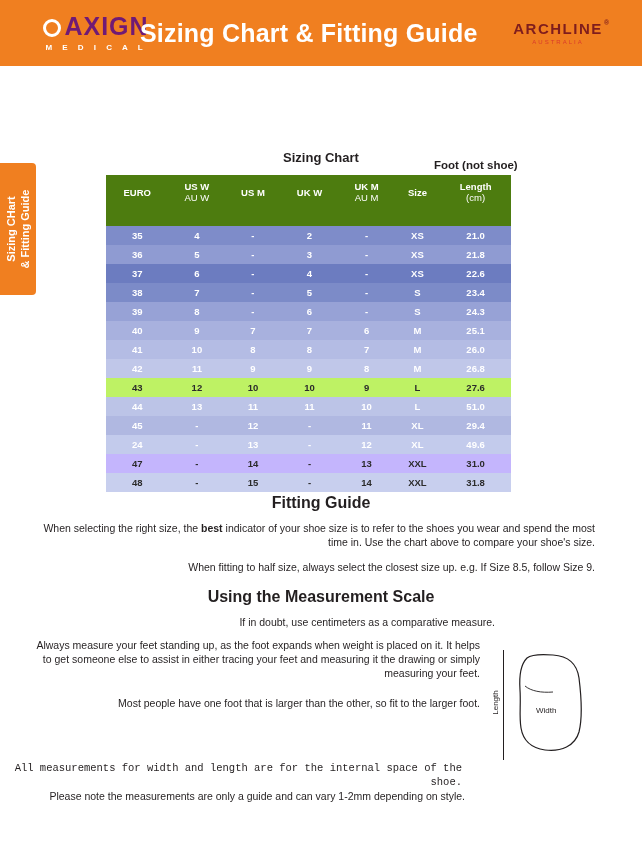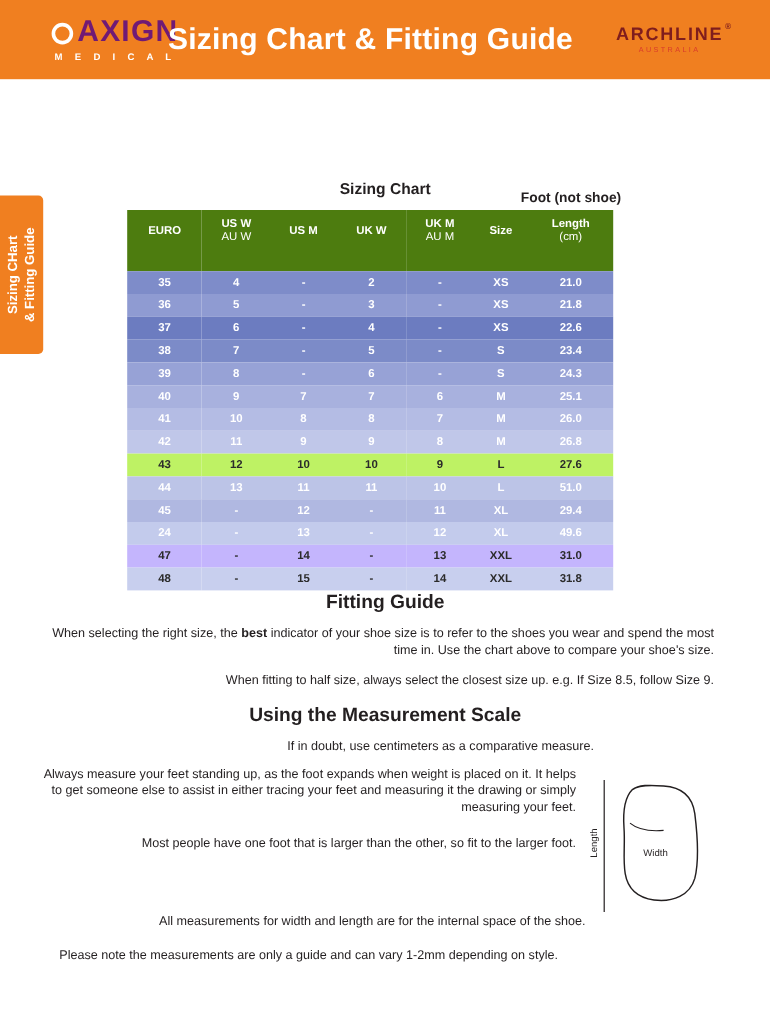--- a/index.html
+++ b/index.html
@@ -424,21 +424,21 @@
   <span>When selecting the right size, the </span><b>best</b><span> indicator of your shoe size is to refer to the shoes you wear and spend the most time in. Use the chart above to compare your shoe's size.</span>
 </div>
 
 <div class="para" style="left:25px; top:560px; width:570px;">When fitting to half size, always select the closest size up. e.g. If Size 8.5, follow Size 9.</div>
 
 <div class="section-title" style="top:588px;">Using the Measurement Scale</div>
 
 <div class="para" style="left:25px; top:615px; width:470px;">If in doubt, use centimeters as a comparative measure.</div>
 <div class="para" style="left:25px; top:638px; width:455px;">Always measure your feet standing up, as the foot expands when weight is placed on it. It helps to get someone else to assist in either tracing your feet and measuring it the drawing or simply measuring your feet.</div>
 <div class="para" style="left:25px; top:696px; width:455px;">Most people have one foot that is larger than the other, so fit to the larger foot.</div>
-<div class="para" style="left:33px; top:761px; width:455px;">All measurements for width and length are for the internal space of the shoe.</div>
+<div class="para" style="left:7px; top:761px; width:455px;font-family:Liberation Mono, monospace;">All measurements for width and length are for the internal space of the shoe.</div>
 <div class="para" style="left:25px; top:789px; width:440px;">Please note the measurements are only a guide and can vary 1-2mm depending on style.</div>
 
 <div class="foot-diagram">
   <div class="vline"></div>
   <svg width="110" height="110" viewBox="0 0 110 110">
     <path d="M32 8 C26 14, 24 26, 25 40 C26 54, 24 66, 26 78 C28 90, 36 98, 50 100 C66 102, 80 96, 84 82 C88 66, 86 44, 84 28 C82 14, 74 6, 58 5 C46 4, 37 4, 32 8 Z" fill="none" stroke="#231f20" stroke-width="1.2"></path>
     <path d="M30 36 C36 41, 46 43, 58 42" fill="none" stroke="#231f20" stroke-width="0.9"></path>
   </svg>
   <div class="label-length">Length</div>
   <div class="label-width">Width</div>

